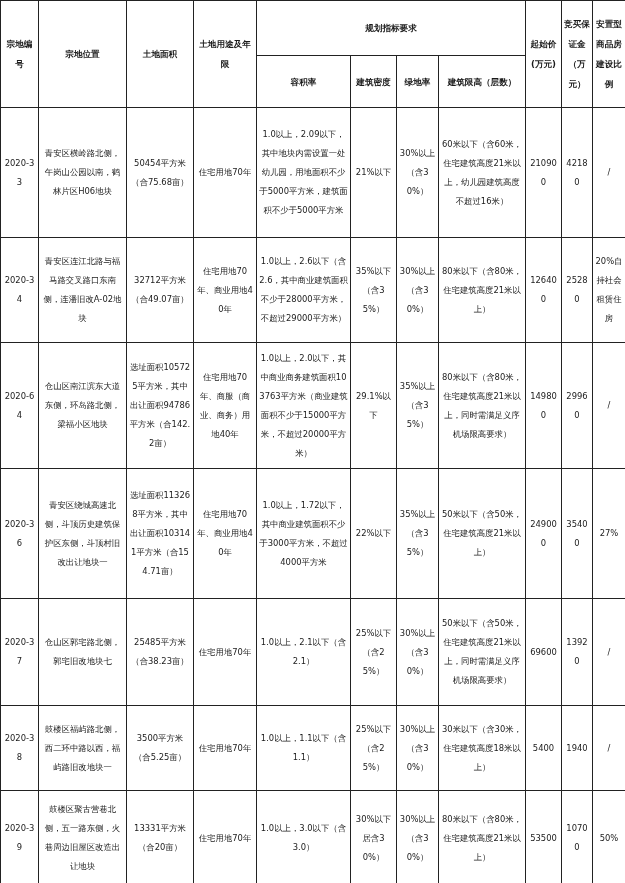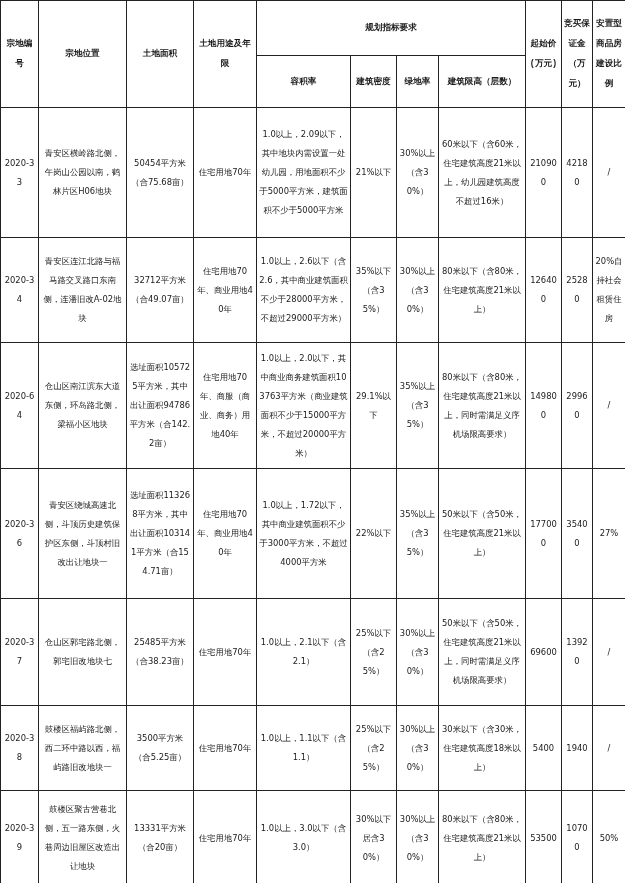--- a/index.html
+++ b/index.html
@@ -15,21 +15,21 @@
       line-height: 19px;
     }
     table.land td, table.land th {
       border: 1.3px solid #222;
       text-align: center;
       vertical-align: middle;
       padding: 0 2px;
       word-break: break-all;
       overflow: hidden;
     }
-    table.land th { font-weight: bold; font-size: 8.6px; line-height: 20px; font-family: Liberation Mono, monospace; }
+    table.land th { font-weight: bold; font-size: 8.6px; line-height: 20px; }
     .c-code { width: 38px; }
     .c-loc { width: 88px; }
     .c-area { width: 67px; }
     .c-use { width: 63px; }
     .c-far { width: 94px; }
     .c-den { width: 46px; }
     .c-green { width: 42px; }
     .c-height { width: 87px; }
     .c-price { width: 36px; }
     .c-dep { width: 31px; }
@@ -138,21 +138,21 @@
       </tr>
       <tr class="r4">
         <td>2020-36</td>
         <td>青安区绕城高速北侧，斗顶历史建筑保护区东侧，斗顶村旧改出让地块一</td>
         <td>选址面积113268平方米，其中出让面积103141平方米（合154.71亩）</td>
         <td>住宅用地70年、商业用地40年</td>
         <td>1.0以上，1.72以下，其中商业建筑面积不少于3000平方米，不超过4000平方米</td>
         <td>22%以下</td>
         <td>35%以上（含35%）</td>
         <td>50米以下（含50米，住宅建筑高度21米以上）</td>
-        <td>177000</td>
+        <td>249000</td>
         <td>35400</td>
         <td>27%</td>
       </tr>
       <tr class="r5">
         <td>2020-37</td>
         <td>仓山区郭宅路北侧，郭宅旧改地块七</td>
         <td>25485平方米（合38.23亩）</td>
         <td>住宅用地70年</td>
         <td>1.0以上，2.1以下（含2.1）</td>
         <td>25%以下（含25%）</td>

